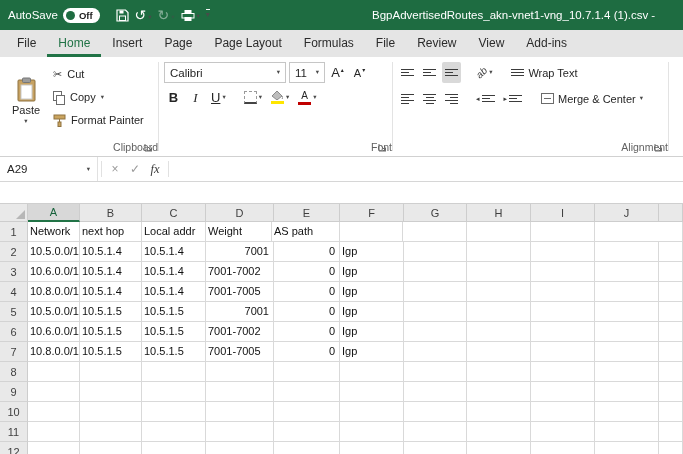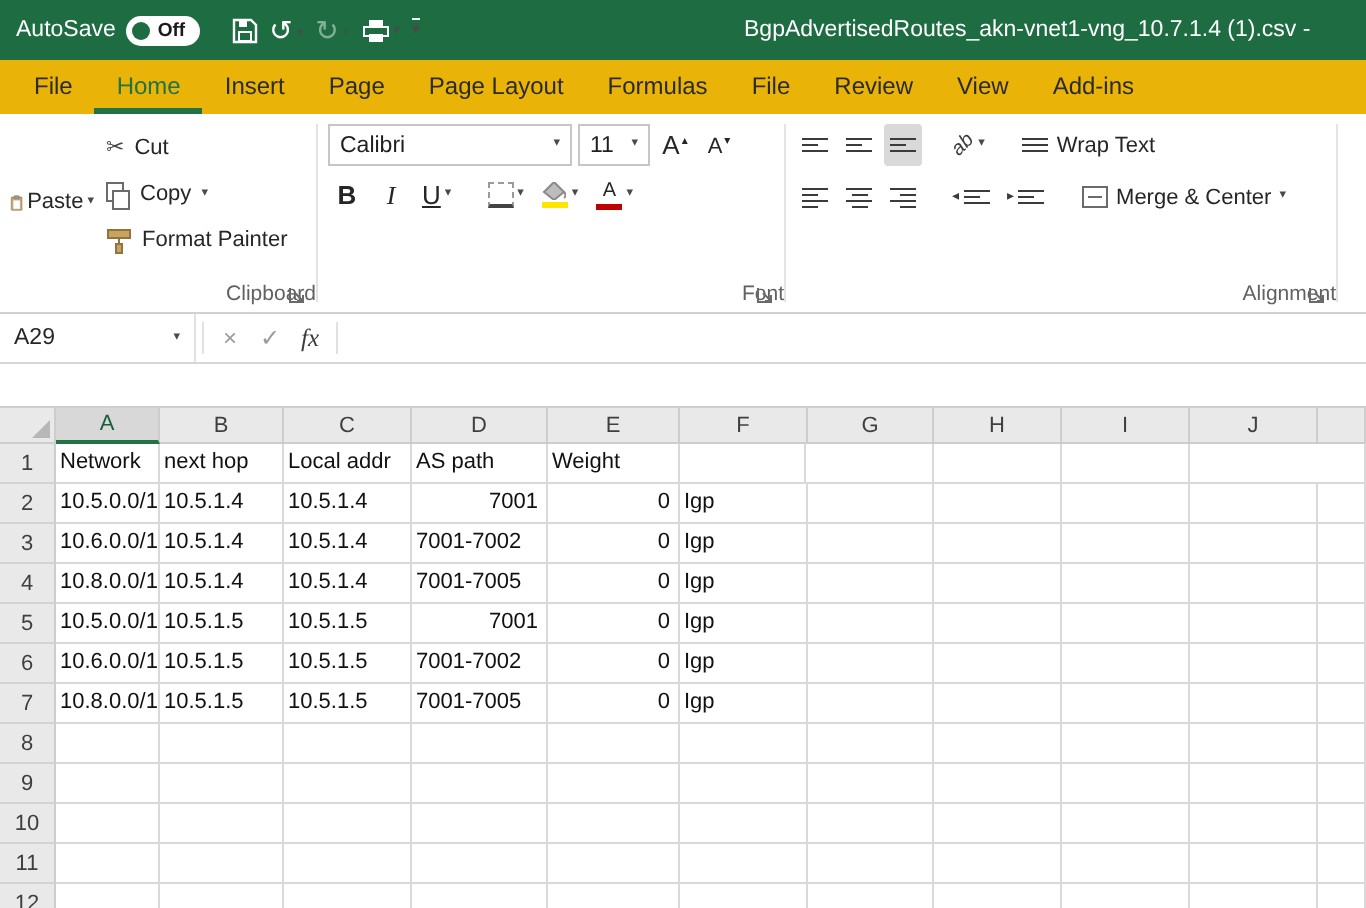--- a/index.html
+++ b/index.html
@@ -13,34 +13,34 @@
   .pill{display:inline-flex;align-items:center;background:#fff;border-radius:9px;height:15px;padding:1px 7px 1px 3px;gap:4px}
   .pill .dot{width:9px;height:9px;border-radius:50%;background:#1e6c41}
   .pill .state{color:#1b1b1b;font-size:9.5px;font-weight:bold}
   .qat{display:flex;align-items:center;margin-left:16px;gap:6px}
   .qat-btn{display:inline-flex;align-items:flex-end;color:#fff;font-size:14px;gap:2px;line-height:1;cursor:default}
   .qat-btn .chev{font-size:6.5px;margin-bottom:2px;opacity:.95}
   .qat-btn.disabled{opacity:.45}
   .wintitle{position:absolute;left:372px;right:0;top:0;bottom:0;display:flex;align-items:center;white-space:nowrap;overflow:hidden;font-size:11.5px;color:#fff}
 
   
-  .menubar{height:27px;background:#eab308;display:flex;align-items:stretch;padding:0 6px}
+  .menubar{height:27px;background:#e5e5e5;display:flex;align-items:stretch;padding:0 6px}
   .menu-tab{font-size:12px;color:#2b2b2b;padding:6px 11px 0;cursor:default;border-bottom:3px solid transparent}
   .menu-tab.active{color:#217346;border-bottom-color:#217346}
 
   
   .ribbon{height:100px;background:#fff;border-bottom:1px solid #d1d1d1;display:flex}
   .vdiv{width:1px;background:#e3e3e3;margin:5px 0}
   .group{display:flex;flex-direction:column}
   .group-content{flex:1;display:flex;padding:5px 5px 0}
   .group-footer{height:18px;display:flex;align-items:center;justify-content:flex-end;position:relative;color:#616161;font-size:10.5px}
   .launcher{position:absolute;right:5px;bottom:4px;line-height:0;cursor:default}
 
   .g-clipboard{width:158px}
-  .paste-btn{width:42px;display:flex;flex-direction:row;align-items:center;justify-content:center;gap:2px;font-size:11px;color:#262626;cursor:default;padding-top:2px}
+  .paste-btn{width:42px;display:flex;flex-direction:column;align-items:center;justify-content:center;gap:2px;font-size:11px;color:#262626;cursor:default;padding-top:2px}
   .clip-col{display:flex;flex-direction:column;justify-content:flex-start;margin-left:6px;gap:3px;padding-top:2px}
   .sbtn{display:flex;align-items:center;gap:5px;font-size:11px;color:#262626;height:20px;cursor:default}
   .ic-cut{font-size:11px;color:#444;line-height:1}
   .copy-ic{position:relative;width:12px;height:13px;display:inline-block}
   .copy-ic::before,.copy-ic::after{content:"";position:absolute;width:7px;height:8px;border:1px solid #6b6b6b;background:#fff}
   .copy-ic::before{left:0;top:0}
   .copy-ic::after{left:3px;top:4px}
   .chev{font-size:6.5px;color:#4a4a4a;line-height:1}
 
   .g-font{width:233px}
@@ -398,22 +398,22 @@
         <div class="col-header c8">I</div>
         <div class="col-header c9">J</div>
         <div class="col-header cfill"></div>
       </div>
     <div>
         <div class="grid-row">
           <div class="row-header">1</div>
           <div class="cell c0">Network</div>
           <div class="cell c1">next hop</div>
           <div class="cell c2">Local addr</div>
+          <div class="cell c4">Weight</div>
           <div class="cell c3">AS path</div>
-          <div class="cell c4">Weight</div>
           <div class="cell c6"></div>
           <div class="cell c7"></div>
           <div class="cell c8"></div>
           <div class="cell c9"></div>
           <div class="cell cfill"></div>
         </div>
         <div class="grid-row">
           <div class="row-header">2</div>
           <div class="cell c0">10.5.0.0/1</div>
           <div class="cell c1">10.5.1.4</div>

